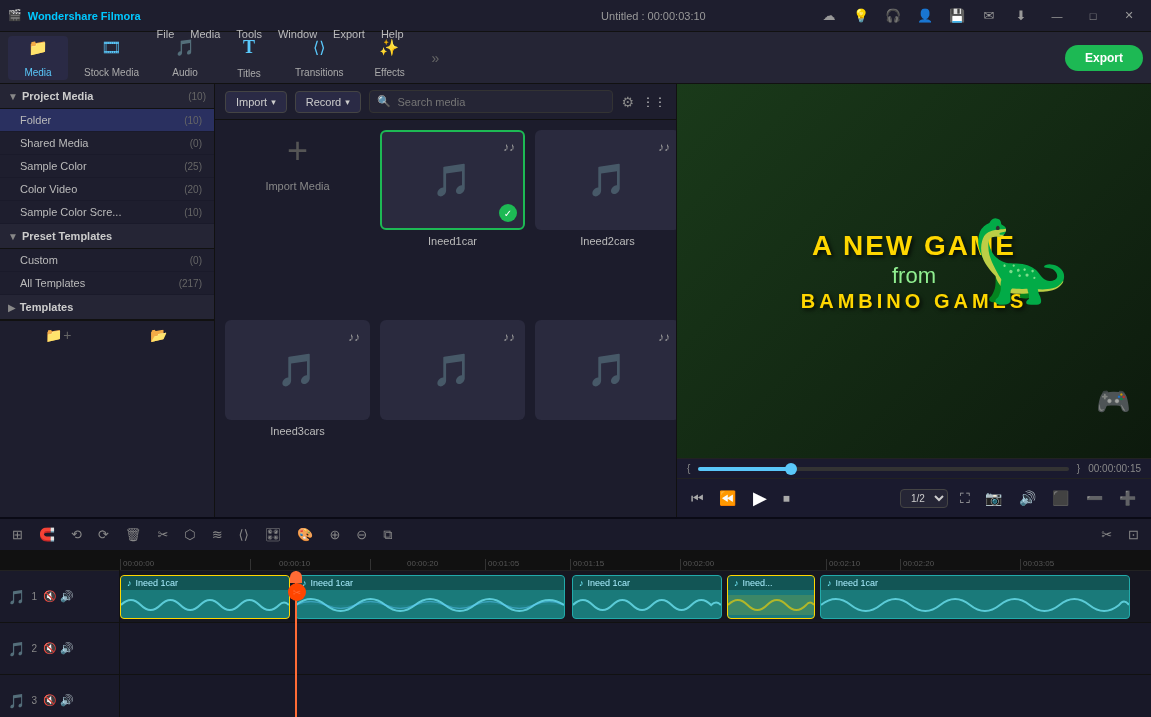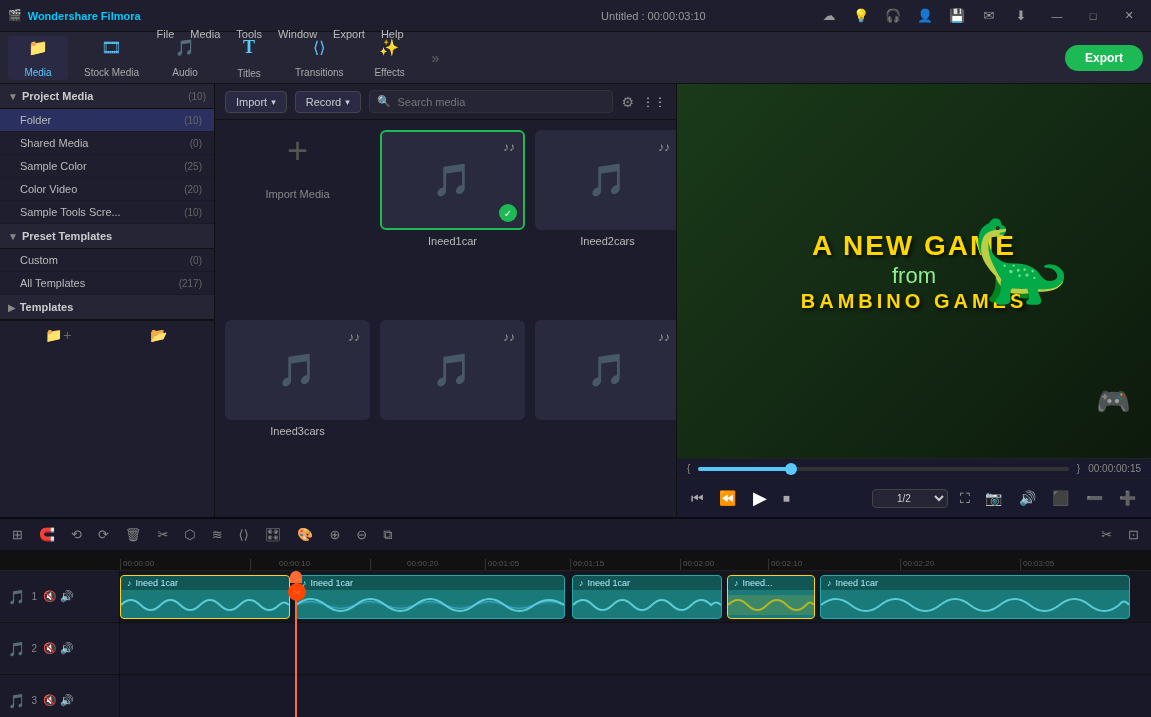--- a/index.html
+++ b/index.html
@@ -59,39 +59,39 @@
     #media-content { padding: 10px; display: grid; grid-template-columns: repeat(3, 1fr); gap: 10px; overflow-y: auto; height: calc(100% - 44px); }
     .media-cell { display: flex; flex-direction: column; align-items: center; }
     .media-thumb { width: 145px; height: 100px; background: #2a2a3e; border-radius: 6px; display: flex; align-items: center; justify-content: center; position: relative; cursor: pointer; overflow: hidden; border: 2px solid transparent; }
     .media-thumb.selected { border-color: #1db954; }
     .media-thumb .thumb-icon { font-size: 32px; color: #5ac8fa; opacity: 0.7; }
     .media-thumb .music-note { position: absolute; top: 8px; right: 8px; font-size: 12px; color: #999; }
     .media-thumb .checkmark { position: absolute; bottom: 6px; right: 6px; background: #1db954; border-radius: 50%; width: 18px; height: 18px; display: flex; align-items: center; justify-content: center; font-size: 10px; color: white; }
     .media-label { font-size: 11px; color: #bbb; margin-top: 5px; text-align: center; }
     .media-import { display: flex; flex-direction: column; align-items: center; justify-content: center; cursor: pointer; }
     .media-import .plus-icon { font-size: 36px; color: #555; }
-    .media-import .import-text { font-size: 11px; color: #888; margin-top: 16px; }
+    .media-import .import-text { font-size: 11px; color: #888; margin-top: 8px; }
 
     
     #preview-panel { width: 475px; background: #111; flex-shrink: 0; border-left: 1px solid #111; display: flex; flex-direction: column; }
     #preview-video { flex: 1; position: relative; overflow: hidden; background: #f0abfc; }
     .preview-content { width: 100%; height: 100%; background: linear-gradient(135deg, #1a3a1a 0%, #0d1a0d 100%); display: flex; align-items: center; justify-content: center; position: relative; }
     .preview-text-overlay { position: absolute; top: 50%; left: 50%; transform: translate(-50%, -50%); text-align: center; }
     .preview-title { font-size: 28px; font-weight: 900; color: #ffd700; text-transform: uppercase; letter-spacing: 2px; text-shadow: 2px 2px 4px rgba(0,0,0,0.8); line-height: 1.2; }
     .preview-subtitle { font-size: 22px; font-weight: 400; color: #90EE90; text-transform: lowercase; }
     .dino-char { position: absolute; right: 80px; top: 50%; transform: translateY(-60%); font-size: 80px; }
     .preview-progress { display: flex; align-items: center; background: #1a1a2e; padding: 4px 10px; gap: 8px; border-top: 1px solid #222; }
     .progress-bar-container { flex: 1; height: 4px; background: #333; border-radius: 2px; position: relative; }
     .progress-bar-fill { width: 25%; height: 100%; background: #5ac8fa; border-radius: 2px; }
     .progress-dot { position: absolute; top: -4px; left: 25%; width: 12px; height: 12px; background: #5ac8fa; border-radius: 50%; transform: translateX(-50%); }
     .time-display { font-size: 10px; color: #888; }
     .preview-controls { display: flex; align-items: center; background: #1a1a2e; padding: 6px 10px; gap: 8px; border-top: 1px solid #222; }
     .preview-controls .ctrl-btn { color: #aaa; font-size: 14px; cursor: pointer; padding: 2px 4px; }
     .preview-controls .play-btn { color: white; font-size: 18px; }
-    .preview-controls .speed-selector { background: #252535; border: 1px solid #444; border-radius: 4px; color: #ccc; font-size: 10px; padding: 2px 20px; cursor: pointer; }
+    .preview-controls .speed-selector { background: #252535; border: 1px solid #444; border-radius: 4px; color: #ccc; font-size: 10px; padding: 2px 6px; cursor: pointer; }
     .preview-controls .spacer { flex: 1; }
     .preview-controls .right-controls { display: flex; gap: 8px; align-items: center; }
 
     
     #timeline { height: 200px; background: #161620; border-top: 2px solid #0a0a15; display: flex; flex-direction: column; }
     #timeline-toolbar { display: flex; align-items: center; background: #1a1a2a; padding: 4px 8px; gap: 8px; border-bottom: 1px solid #111; height: 32px; }
     .tl-tool-btn { color: #888; font-size: 13px; cursor: pointer; padding: 2px 4px; }
     #timeline-body { display: flex; flex: 1; overflow: hidden; }
     #timeline-labels { width: 120px; background: #1a1a2a; border-right: 1px solid #111; flex-shrink: 0; }
     .track-label { height: 52px; display: flex; align-items: center; padding: 0 8px; gap: 6px; border-bottom: 1px solid #111; }
@@ -200,21 +200,21 @@
       </div>
       <div class="panel-item">
         <span class="item-label">Sample Color</span>
         <span class="item-count">(25)</span>
       </div>
       <div class="panel-item">
         <span class="item-label">Color Video</span>
         <span class="item-count">(20)</span>
       </div>
       <div class="panel-item">
-        <span class="item-label">Sample Tools Scre...</span>
+        <span class="item-label">Sample Color Scre...</span>
         <span class="item-count">(10)</span>
       </div>
     </div>
     <div class="panel-section">
       <div class="panel-section-header">
         <span class="arrow">▼</span>
         <span class="section-title">Preset Templates</span>
       </div>
       <div class="panel-item">
         <span class="item-label">Custom</span>
@@ -410,21 +410,21 @@
 
     <div id="timeline-content">
 
       <div id="timeline-ruler">
         <div class="ruler-mark" style="left:0px;">00:00:00</div>
         <div class="ruler-mark" style="left:130px;padding-left:28px;">00:00:10</div>
         <div class="ruler-mark" style="left:250px;padding-left:36px;">00:00:20</div>
         <div class="ruler-mark" style="left:365px;">00:01:05</div>
         <div class="ruler-mark" style="left:450px;">00:01:15</div>
         <div class="ruler-mark" style="left:560px;">00:02:00</div>
-        <div class="ruler-mark" style="left:648px;">00:02:10</div>
+        <div class="ruler-mark" style="left:706px;">00:02:10</div>
         <div class="ruler-mark" style="left:780px;">00:02:20</div>
         <div class="ruler-mark" style="left:900px;">00:03:05</div>
       </div>
 
       <div id="tracks-area" style="position:relative; min-width:1020px;">
 
         <div class="playhead" style="left:175px;">
           <div class="playhead-top"></div>
           <div class="playhead-scissors" style="font-size:10px;">✂</div>
         </div>

